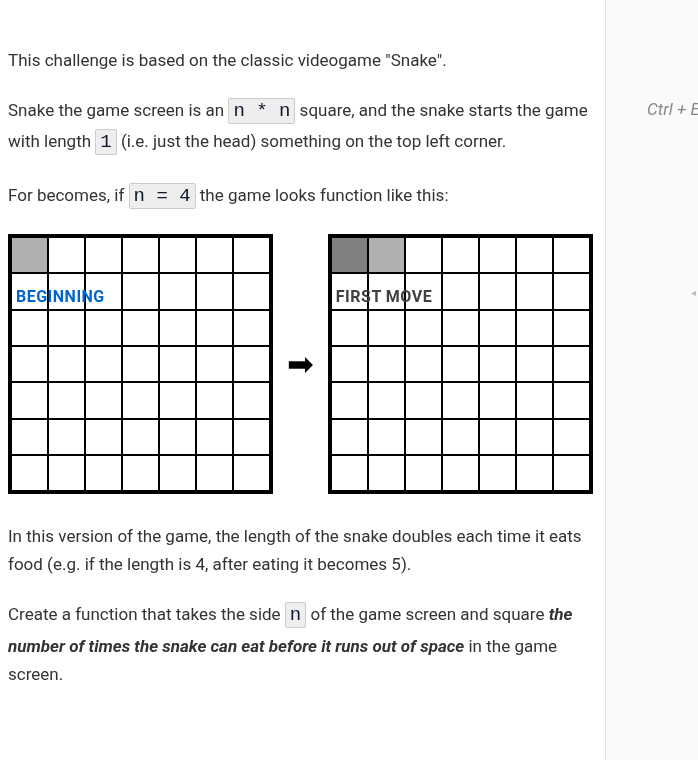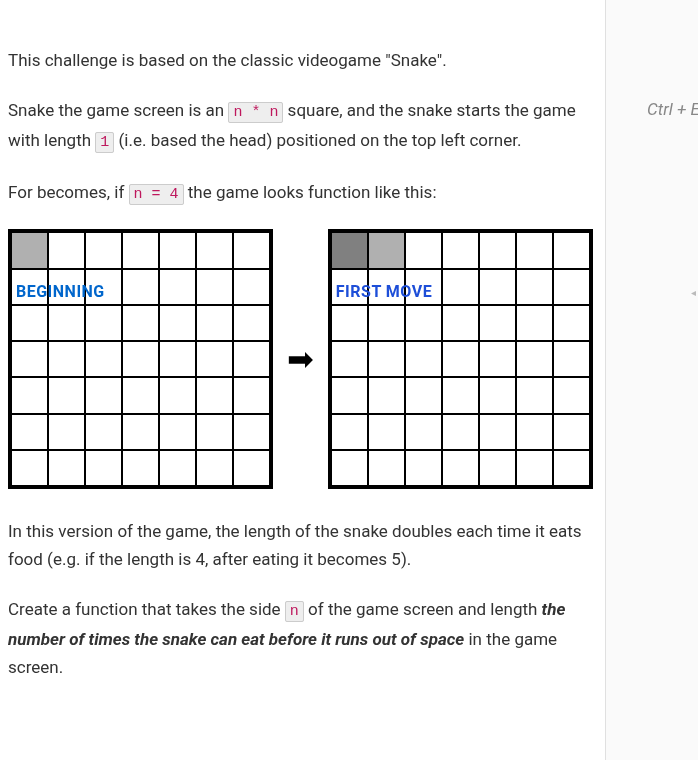--- a/index.html
+++ b/index.html
@@ -23,26 +23,26 @@
       padding: 8px 12px 8px 8px;
       max-width: 605px;
       margin-top: 38px;
     }
     .main-content p {
       margin-bottom: 22px;
       color: #333;
     }
     code.inline {
       font-family: "Courier New", Courier, monospace;
-      font-size: 15px;
+      font-size: 19px;
       background: #eee;
       border: 1px solid #ccc;
       padding: 1px 4px;
       border-radius: 2px;
-      color: #be185d;
+      color: #0f172a;
     }
     .diagram-container {
       display: flex;
       align-items: flex-end;
       gap: 14px;
       margin-bottom: 28px;
       position: relative;
     }
     .grid {
       border: 3px solid #000;
@@ -69,21 +69,21 @@
       left: 5px;
       font-weight: bold;
       font-size: 16px;
       z-index: 2;
       letter-spacing: 0.5px;
     }
     .grid-label.beginning {
       color: #0066cc;
     }
     .grid-label.firstmove {
-      color: #1d4ed8;
+      color: #404040;
     }
     .arrow {
       font-size: 32px;
       color: #000;
       line-height: 1;
       align-self: center;
     }
     .right-panel {
       flex-shrink: 0;
       width: 93px;
@@ -113,21 +113,21 @@
     }
   </style>
 </head>
 <body>
 
 <div class="main-content">
 
   <p>This challenge is based on the classic videogame "Snake".</p>
 
   <p>
-    <span>Snake the game screen is an </span><code class="inline">n * n</code><span> square, and the snake starts the game with length </span><code class="inline">1</code><span> (i.e. based the head) positioned on the top left corner.</span>
+    <span>Snake the game screen is an </span><code class="inline">n * n</code><span> square, and the snake starts the game with length </span><code class="inline">1</code><span> (i.e. just the head) something on the top left corner.</span>
   </p>
 
   <p>
     <span>For becomes, if </span><code class="inline">n = 4</code><span> the game looks function like this:</span>
   </p>
 
   <div class="diagram-container">
     <div class="grid">
       <div class="grid-label beginning">BEGINNING</div>
       <div class="grid-cell filled-light"></div>
@@ -233,21 +233,21 @@
         <div class="grid-cell"></div>
         <div class="grid-cell"></div>
         <div class="grid-cell"></div>
         <div class="grid-cell"></div>
     </div>
   </div>
 
   <p>In this version of the game, the length of the snake doubles each time it eats food (e.g. if the length is 4, after eating it becomes 5).</p>
 
   <p>
-    <span>Create a function that takes the side </span><code class="inline">n</code><span> of the game screen and length </span><strong><em>the number of times the snake can eat before it runs out of space</em></strong><span> in the game screen.</span>
+    <span>Create a function that takes the side </span><code class="inline">n</code><span> of the game screen and square </span><strong><em>the number of times the snake can eat before it runs out of space</em></strong><span> in the game screen.</span>
   </p>
 
 </div>
 
 <div class="right-panel">
   <div class="shortcut-hint">Ctrl + En</div>
   <div class="scroll-indicator">◂</div>
 </div>
 
 </body></html>

